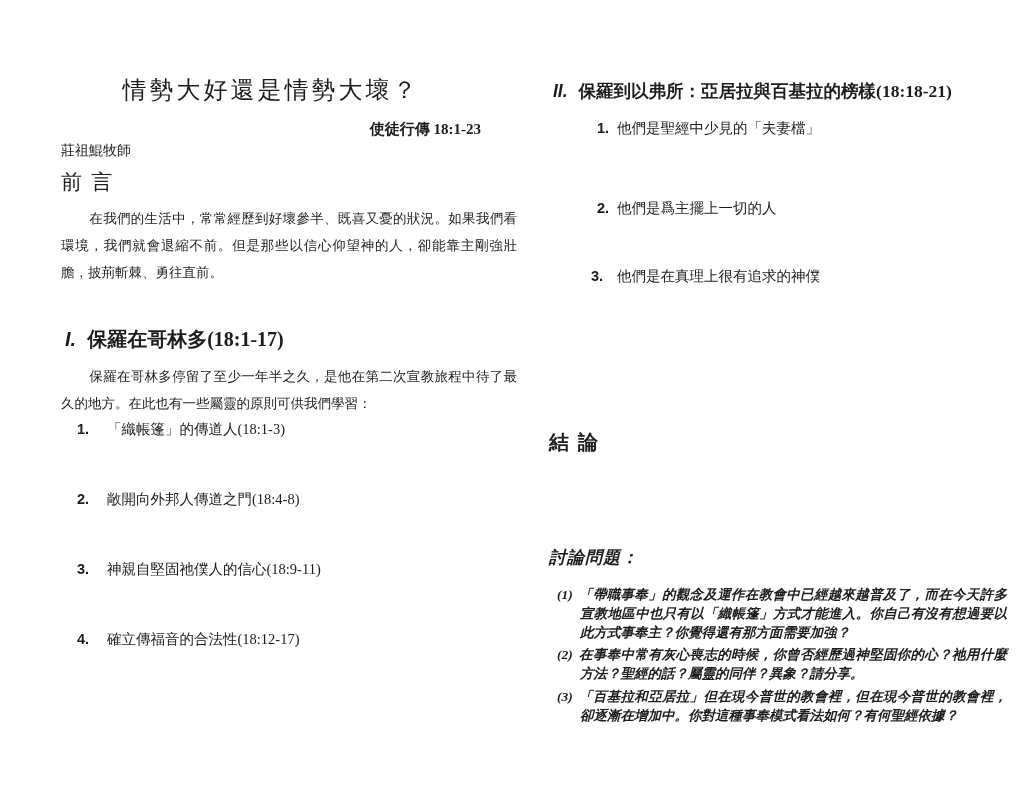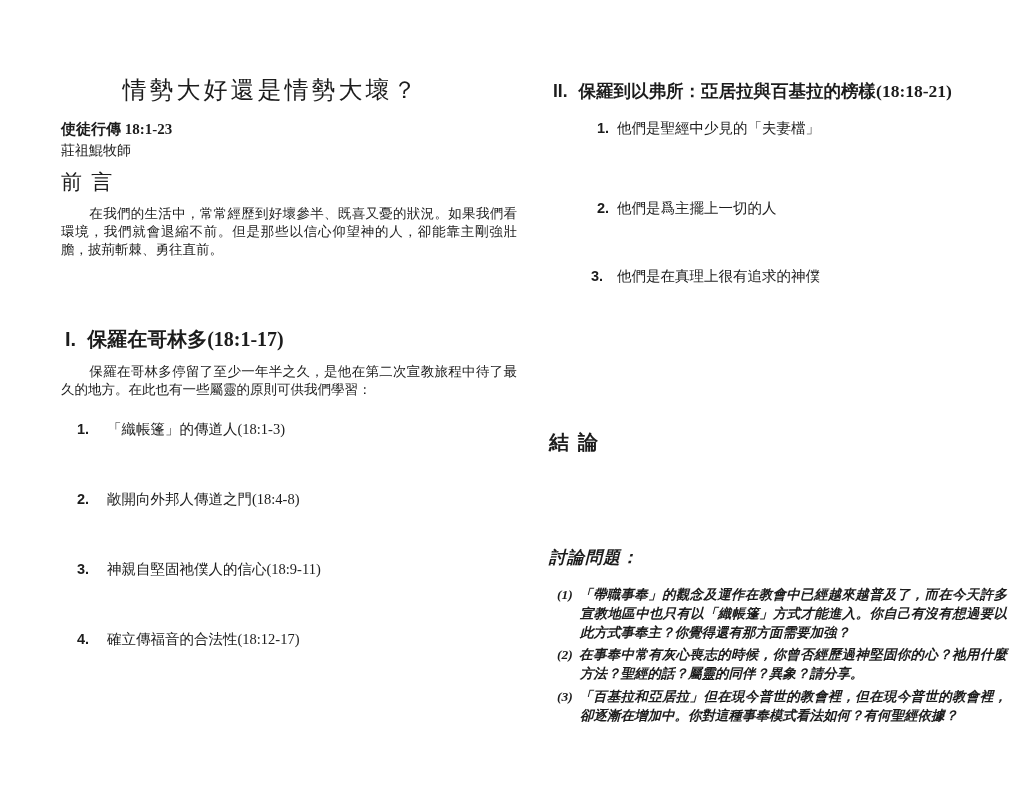--- a/index.html
+++ b/index.html
@@ -13,43 +13,43 @@
   .page { position: relative; width: 1024px; height: 791px; background: #fff; }
 
   
   .doc-title {
     position: absolute; left: 45px; top: 58px; width: 420px;
     text-align: center; font-size: 24px; font-weight: 500;
     letter-spacing: 3px; white-space: nowrap;
   }
   .doc-subtitle {
     position: absolute; left: 45px; top: 104px; width: 420px;
-    text-align: left; font-size: 15px; font-weight: bold;
+    text-align: right; font-size: 15px; font-weight: bold;
   }
   .doc-author {
     position: absolute; left: 45px; top: 126px; width: 420px;
     font-size: 14px;
   }
   .preface-heading {
     position: absolute; left: 45px; top: 152px;
     font-size: 21px; font-weight: normal; letter-spacing: 2px;
   }
   .body-para {
     position: absolute; left: 45px; width: 456px;
-    font-size: 13.5px; line-height: 18px;
+    font-size: 13.5px; line-height: 27px;
     text-align: justify; text-indent: 2.1em;
   }
   .p1 { top: 189px; }
   .p2 { top: 250px; }
   .sec-heading {
     position: absolute; font-weight: bold; white-space: nowrap;
   }
   .sec1 { left: 45px; top: 310px; font-size: 20px; }
   .sec1-intro { top: 347px; }
-  .sec-label { font-family: "Liberation Sans", sans-serif; font-weight: bold; margin-right: 7px; }
+  .sec-label { font-family: "Liberation Sans", sans-serif; font-weight: bold; margin-right: 7px; font-style: italic; }
   .outline-item {
     position: absolute; font-size: 14.5px; white-space: nowrap;
   }
   .outline-item .num {
     font-family: "Liberation Sans", sans-serif; font-weight: bold;
     display: inline-block; min-width: 22px;
   }
   .left-item { left: 57px; }
   .li1 { top: 401px; }
   .li2 { top: 471px; }

